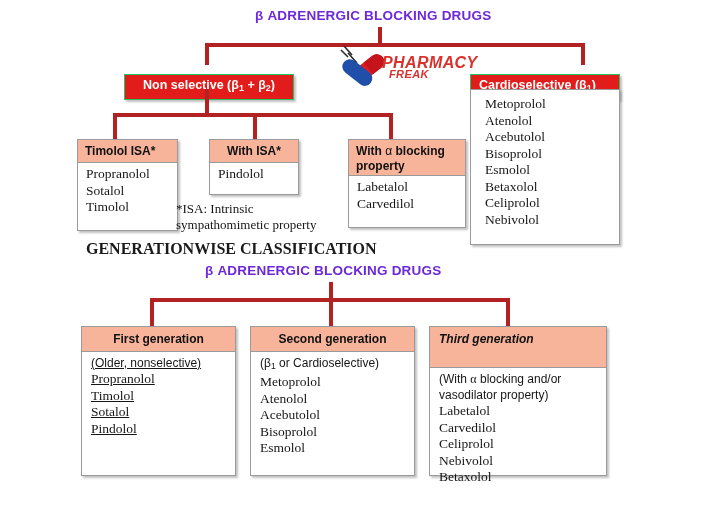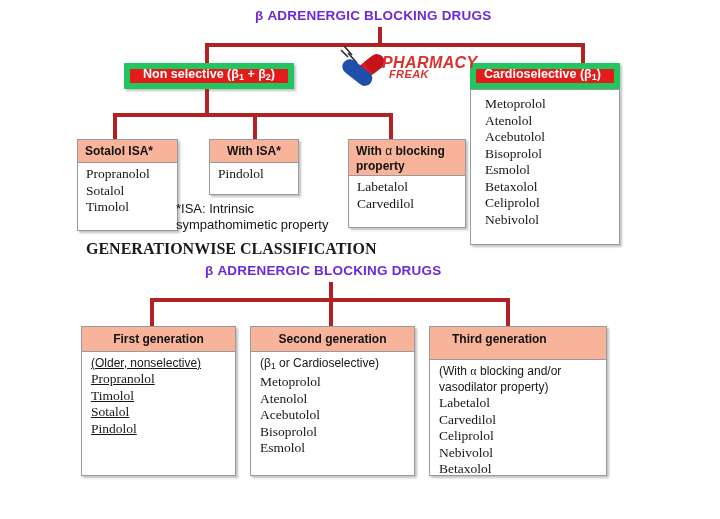--- a/index.html
+++ b/index.html
@@ -58,25 +58,26 @@
     font-family: "Liberation Sans", sans-serif;
     font-weight: bold;
     font-size: 12px;
     color: #111;
     line-height: 15px;
     padding: 4px 7px;
   }
   .hdr-red {
     background: #E21B1B;
     color: #ffffff;
-    border: 6px solid #22c55e;
+    border: 1px solid #22c55e;
     text-align: center;
     font-size: 12.5px;
     padding: 5px 8px;
     box-shadow: 1.5px 1.5px 2px rgba(120,120,120,0.45);
+    margin-top: 11px;
   }
   .hdr-peach {
     background: #F7B49B;
     border-bottom: 1px solid #9a9a9a;
   }
   .hdr-center { text-align: center; }
 
   .body-list {
     font-family: "Liberation Serif", serif;
     font-size: 13.5px;
@@ -87,21 +88,21 @@
   .body-list .item { white-space: nowrap; }
   .body-sans {
     font-family: "Liberation Sans", sans-serif;
     font-size: 12px;
     line-height: 16px;
   }
 
   
   .footnote {
     position: absolute;
-    font-family: Liberation Sans, sans-serif;
+    font-family: Liberation Serif, serif;
     font-size: 13px;
     color: #161616;
     line-height: 16px;
     white-space: nowrap;
   }
 
   
   .sub { font-size: 0.72em; vertical-align: -0.25em; }
 
   
@@ -137,21 +138,21 @@
 
   <div class="abs line-v" style="left:205px; top:89px; height:26px;"></div>
 
   <div class="abs line-h" style="left:113px; top:113px; width:280px;"></div>
 
   <div class="abs line-v" style="left:113px; top:113px; height:28px;"></div>
   <div class="abs line-v" style="left:253px; top:113px; height:28px;"></div>
   <div class="abs line-v" style="left:389px; top:113px; height:28px;"></div>
 
   <div class="box" style="left:77px; top:139px; width:101px; height:92px;">
-    <div class="hdr hdr-peach" style="height:23px;">Sotalol ISA*</div>
+    <div class="hdr hdr-peach" style="height:23px;">Timolol ISA*</div>
     <div class="body-list">
       <div class="item">Propranolol</div>
       <div class="item">Sotalol</div>
       <div class="item">Timolol</div>
     </div>
   </div>
 
   <div class="box" style="left:209px; top:139px; width:90px; height:56px;">
     <div class="hdr hdr-peach hdr-center" style="height:23px;">With ISA*</div>
     <div class="body-list">
@@ -244,21 +245,21 @@
       <div class="item body-sans">(β<span class="sub">1</span> or Cardioselective)</div>
       <div class="item">Metoprolol</div>
       <div class="item">Atenolol</div>
       <div class="item">Acebutolol</div>
       <div class="item">Bisoprolol</div>
       <div class="item">Esmolol</div>
     </div>
   </div>
 
   <div class="box" style="left:429px; top:326px; width:178px; height:150px;">
-    <div class="hdr hdr-peach" style="height:33px; padding-top:5px; padding-left:22px;">Third generation</div>
+    <div class="hdr hdr-peach" style="height:41px; padding-top:5px; padding-left:9px;font-style:italic;">Third generation</div>
     <div class="body-list" style="padding:3px 8px 4px 9px;">
       <div class="item body-sans">(With <span style="font-family:'Liberation Serif',serif;">α</span> blocking and/or</div>
       <div class="item body-sans">vasodilator property)</div>
       <div class="item">Labetalol</div>
       <div class="item">Carvedilol</div>
       <div class="item">Celiprolol</div>
       <div class="item">Nebivolol</div>
       <div class="item">Betaxolol</div>
     </div>
   </div>

